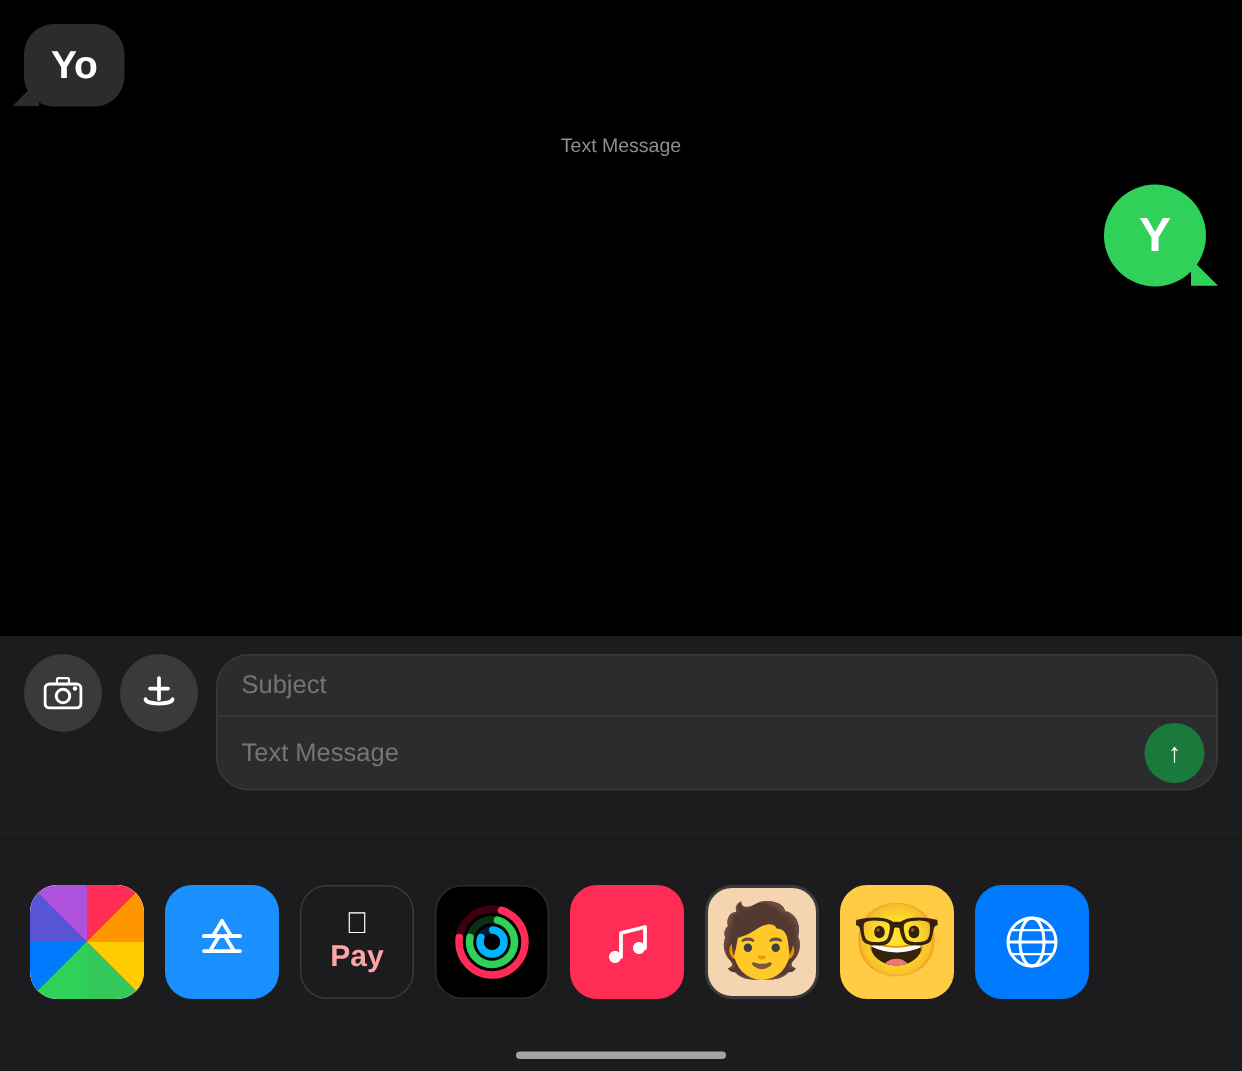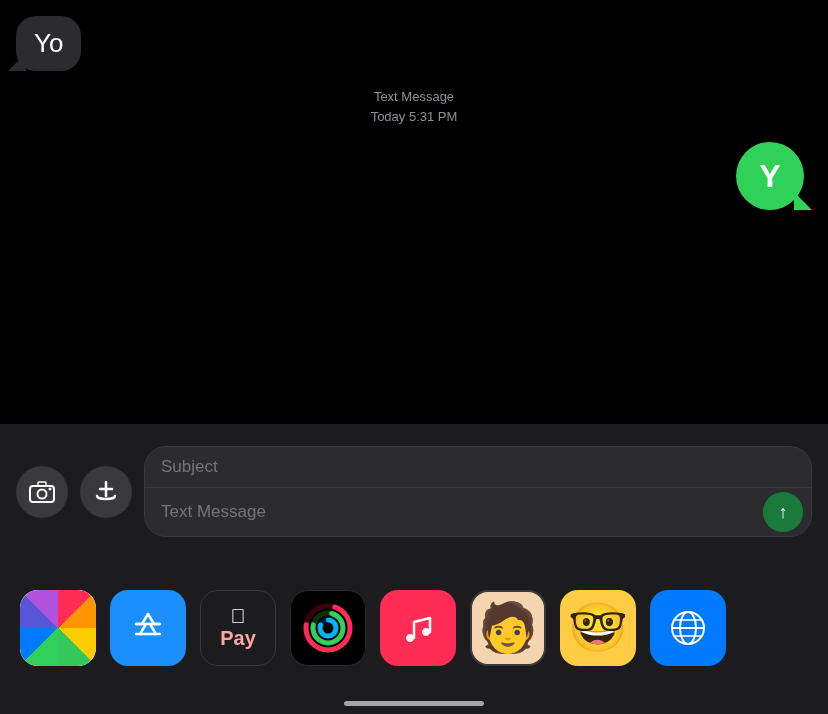--- a/index.html
+++ b/index.html
@@ -28,21 +28,21 @@
     }
 
     
     .bubble-received {
       background: #2c2c2e;
       color: #fff;
       border-radius: 20px;
       padding: 12px 18px;
       max-width: 260px;
       font-size: 26px;
-      font-weight: 400;
+      font-weight: 700;
       align-self: flex-start;
       position: relative;
     }
     .bubble-received::after {
       content: '';
       position: absolute;
       bottom: 0;
       left: -8px;
       width: 18px;
       height: 18px;
@@ -116,21 +116,21 @@
 
     
     .input-area {
       position: absolute;
       bottom: 155px;
       left: 0;
       right: 0;
       height: 135px;
       background: #1c1c1e;
       display: flex;
-      align-items: center;
+      align-items: flex-start;
       padding: 12px 16px;
       gap: 12px;
     }
 
     .input-icon-btn {
       width: 52px;
       height: 52px;
       border-radius: 50%;
       background: #3a3a3c;
       display: flex;
@@ -297,21 +297,20 @@
 <body>
 
 <div class="chat-area">
 
   <div class="bubble-received">
     <span>Yo</span>
   </div>
 
   <div class="timestamp">
     <div>Text Message</div>
-    <div>Today 5:31 PM</div>
   </div>
 
   <div class="bubble-sent-container">
     <div class="bubble-sent">
       <span>Y</span>
     </div>
   </div>
 
 
 </div>

